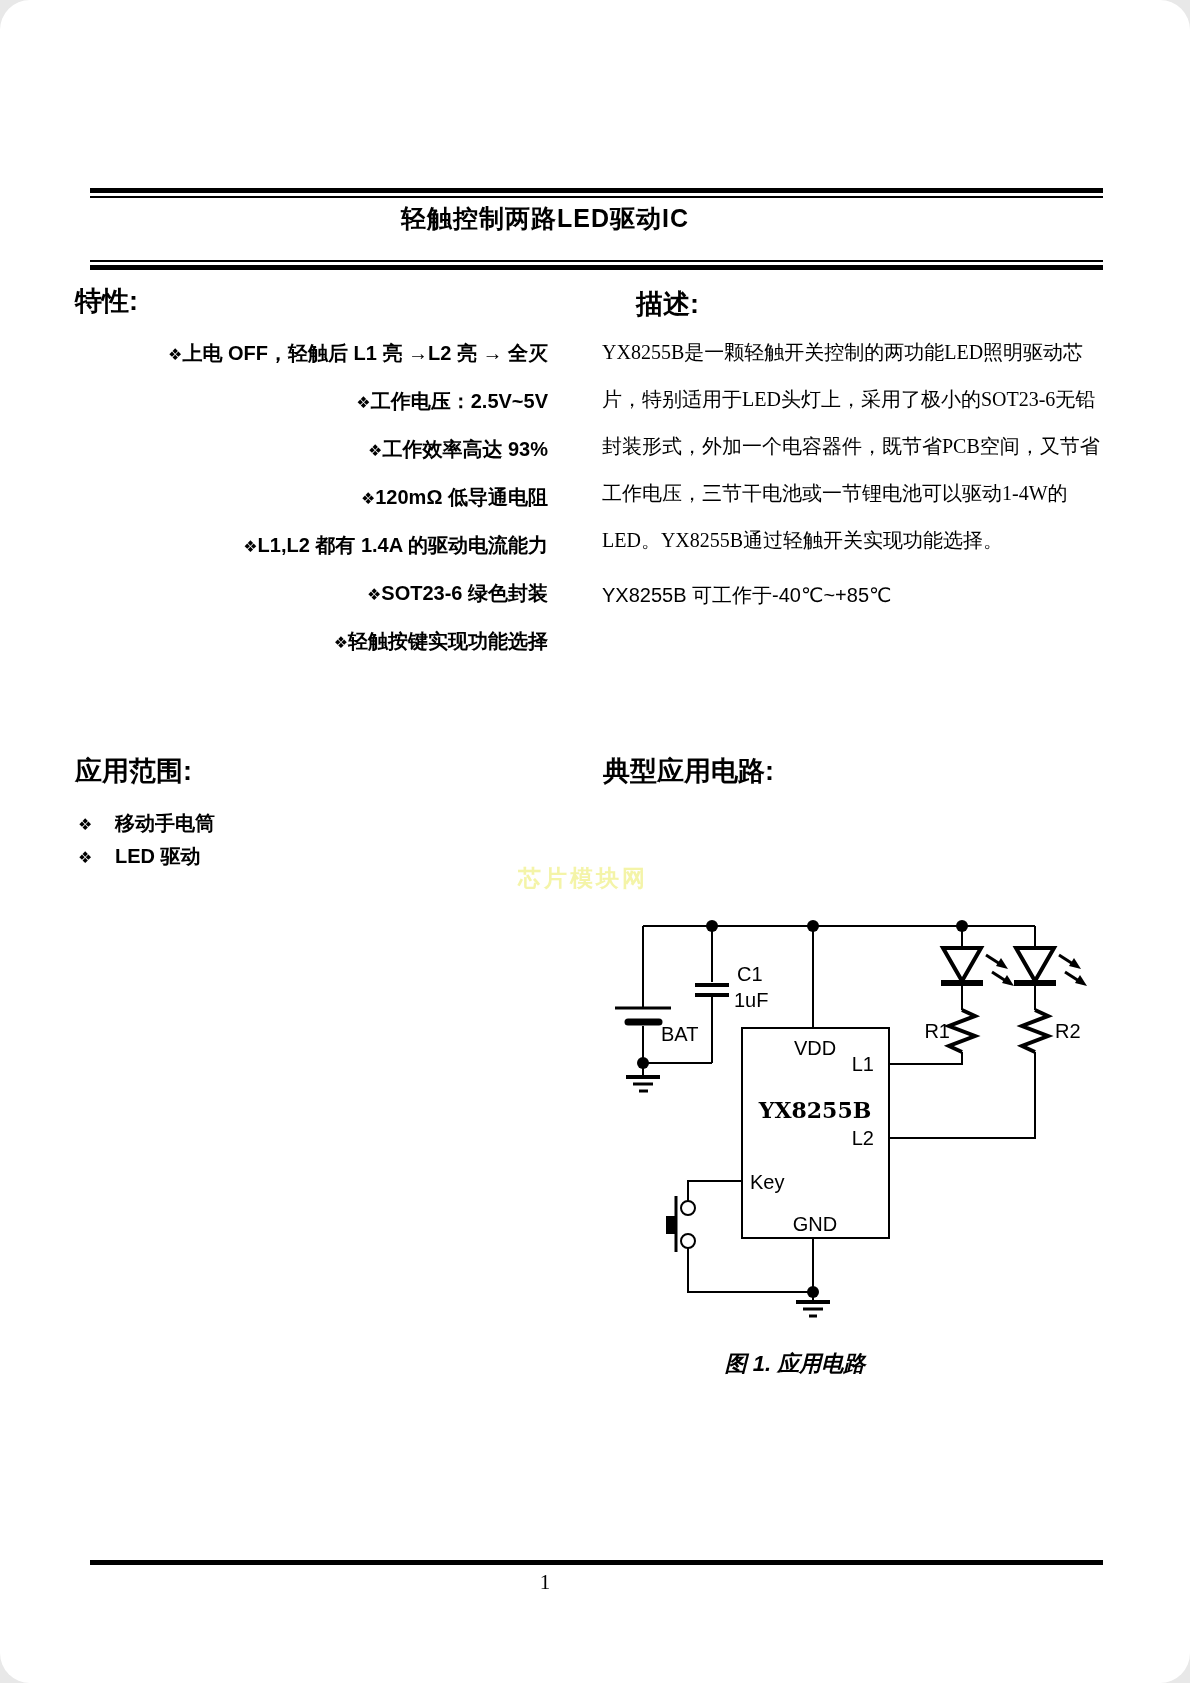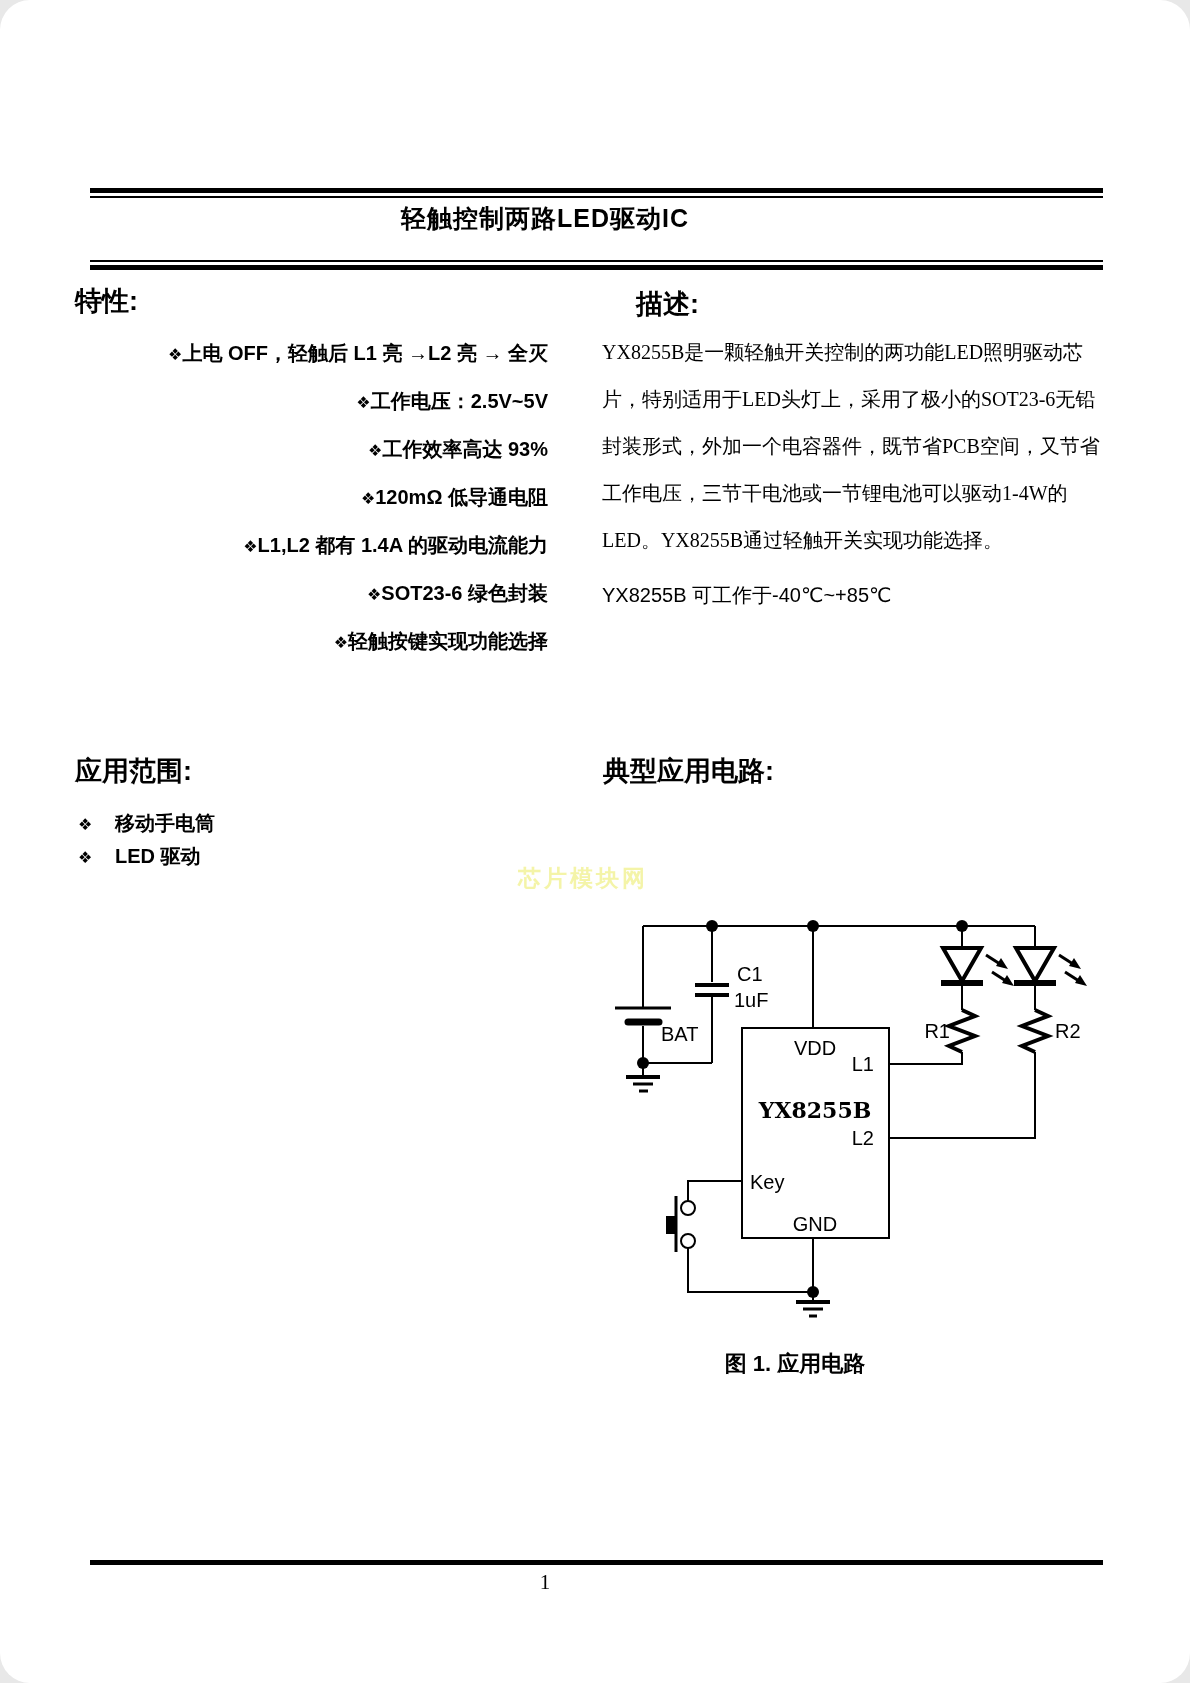--- a/index.html
+++ b/index.html
@@ -25,21 +25,21 @@
   .desc-para2 { position:absolute; left:602px; top:572px; width:480px; font-size:20px; line-height:47px; }
   .app-list { position:absolute; left:78px; top:807px; width:420px; }
   .app-item { height:33px; line-height:33px; font-size:20px; font-weight:bold; white-space:nowrap; }
   .watermark {
     position:absolute; left:518px; top:834px; font-size:23px; letter-spacing:3px;
     color:#f4f4a8; font-weight:bold; white-space:nowrap;margin-top:29px;
   }
   .circuit-svg { position:absolute; left:560px; top:905px; width:560px; height:430px; }
   .fig-caption {
     position:absolute; left:595px; top:1349px; width:400px; text-align:center;
-    font-size:22px; font-weight:bold;
+    font-size:22px; font-weight:bold;font-style:italic;
   }
   .page-number {
     position:absolute; left:90px; top:1570px; width:910px; text-align:center;
     font-size:21px; font-family:"Liberation Serif","DejaVu Serif",serif;
   }
   svg text { font-family:"Liberation Sans","DejaVu Sans",sans-serif; font-size:20px; fill:#000; }
   svg text.ic-name { font-family:"DejaVu Serif","Liberation Serif",serif; font-weight:bold; font-size:22px; }
 </style>
 </head>
 <body>

